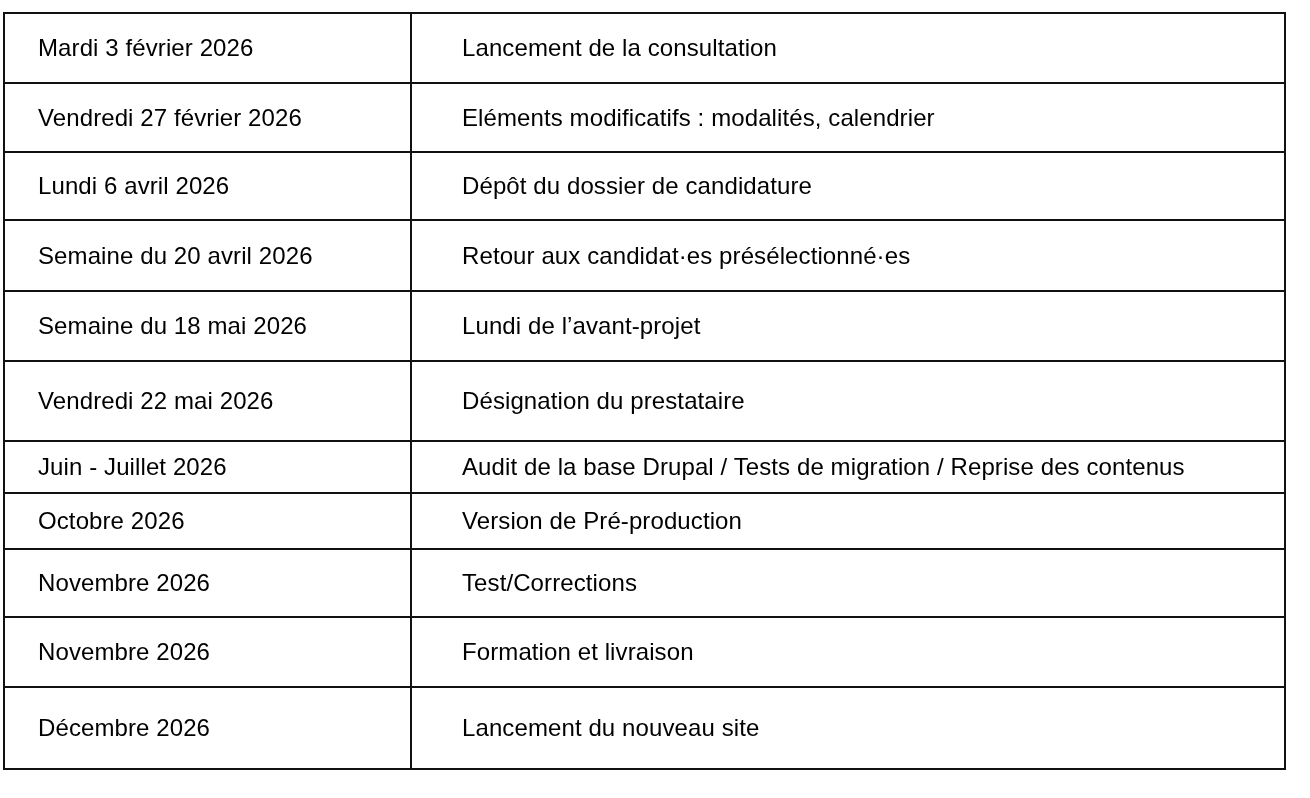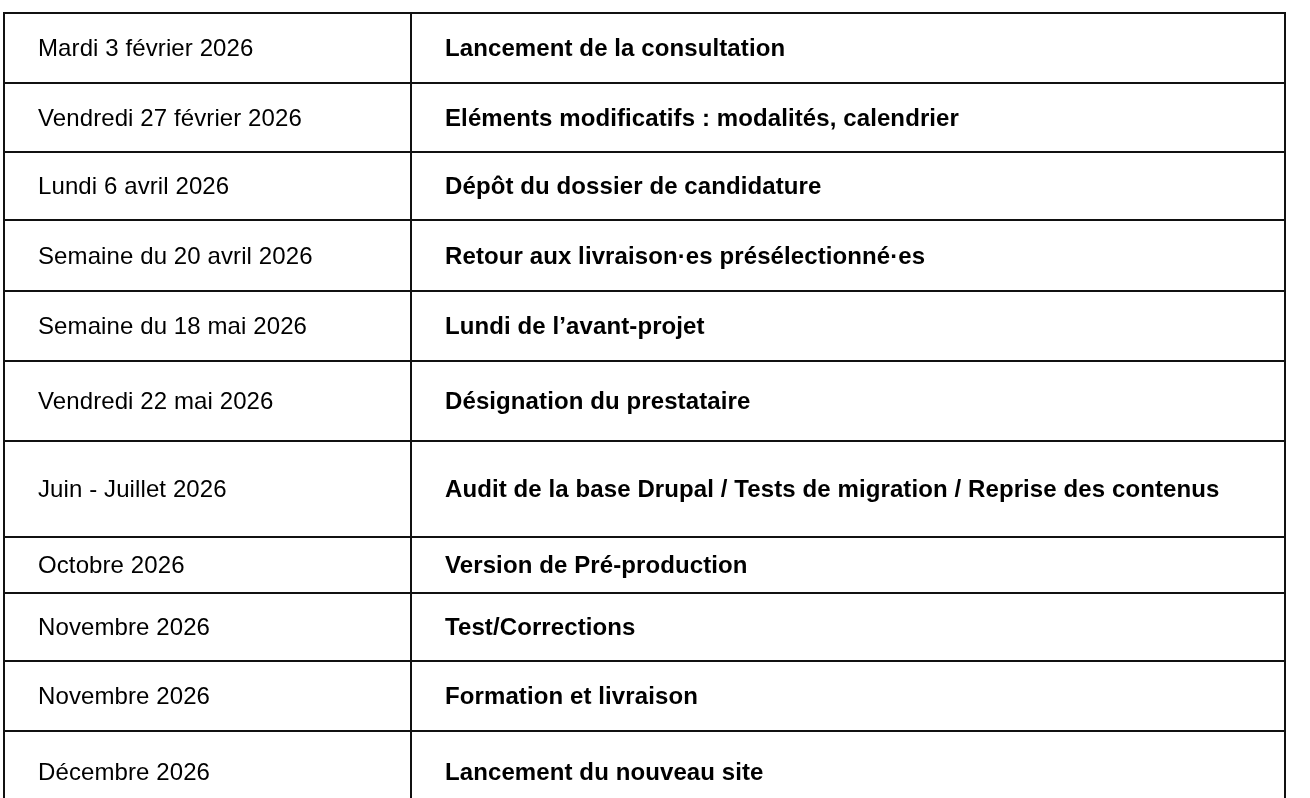--- a/index.html
+++ b/index.html
@@ -29,22 +29,21 @@
       font-size: 24px;
       letter-spacing: 0.1px;
       vertical-align: middle;
       white-space: nowrap;
       overflow: hidden;
     }
     .schedule-table td.col-date {
       width: 372px;
     }
     .schedule-table td.col-event {
-      padding-left: 33px;
-      font-weight: bold;
+      padding-left: 50px;
     }
   </style>
 </head>
 <body>
 
 <table class="schedule-table">
   <tbody>
     <tr style="height:70px">
       <td class="col-date">Mardi 3 février 2026</td>
       <td class="col-event">Lancement de la consultation</td>
@@ -52,31 +51,31 @@
     <tr style="height:69px">
       <td class="col-date">Vendredi 27 février 2026</td>
       <td class="col-event">Eléments modificatifs : modalités, calendrier</td>
     </tr>
     <tr style="height:68px">
       <td class="col-date">Lundi 6 avril 2026</td>
       <td class="col-event">Dépôt du dossier de candidature</td>
     </tr>
     <tr style="height:71px">
       <td class="col-date">Semaine du 20 avril 2026</td>
-      <td class="col-event">Retour aux livraison·es présélectionné·es</td>
+      <td class="col-event">Retour aux candidat·es présélectionné·es</td>
     </tr>
     <tr style="height:70px">
       <td class="col-date">Semaine du 18 mai 2026</td>
       <td class="col-event">Lundi de l’avant-projet</td>
     </tr>
     <tr style="height:80px">
       <td class="col-date">Vendredi 22 mai 2026</td>
       <td class="col-event">Désignation du prestataire</td>
     </tr>
-    <tr style="height:96px">
+    <tr style="height:52px">
       <td class="col-date">Juin - Juillet 2026</td>
       <td class="col-event">Audit de la base Drupal / Tests de migration / Reprise des contenus</td>
     </tr>
     <tr style="height:56px">
       <td class="col-date">Octobre 2026</td>
       <td class="col-event">Version de Pré-production</td>
     </tr>
     <tr style="height:68px">
       <td class="col-date">Novembre 2026</td>
       <td class="col-event">Test/Corrections</td>

